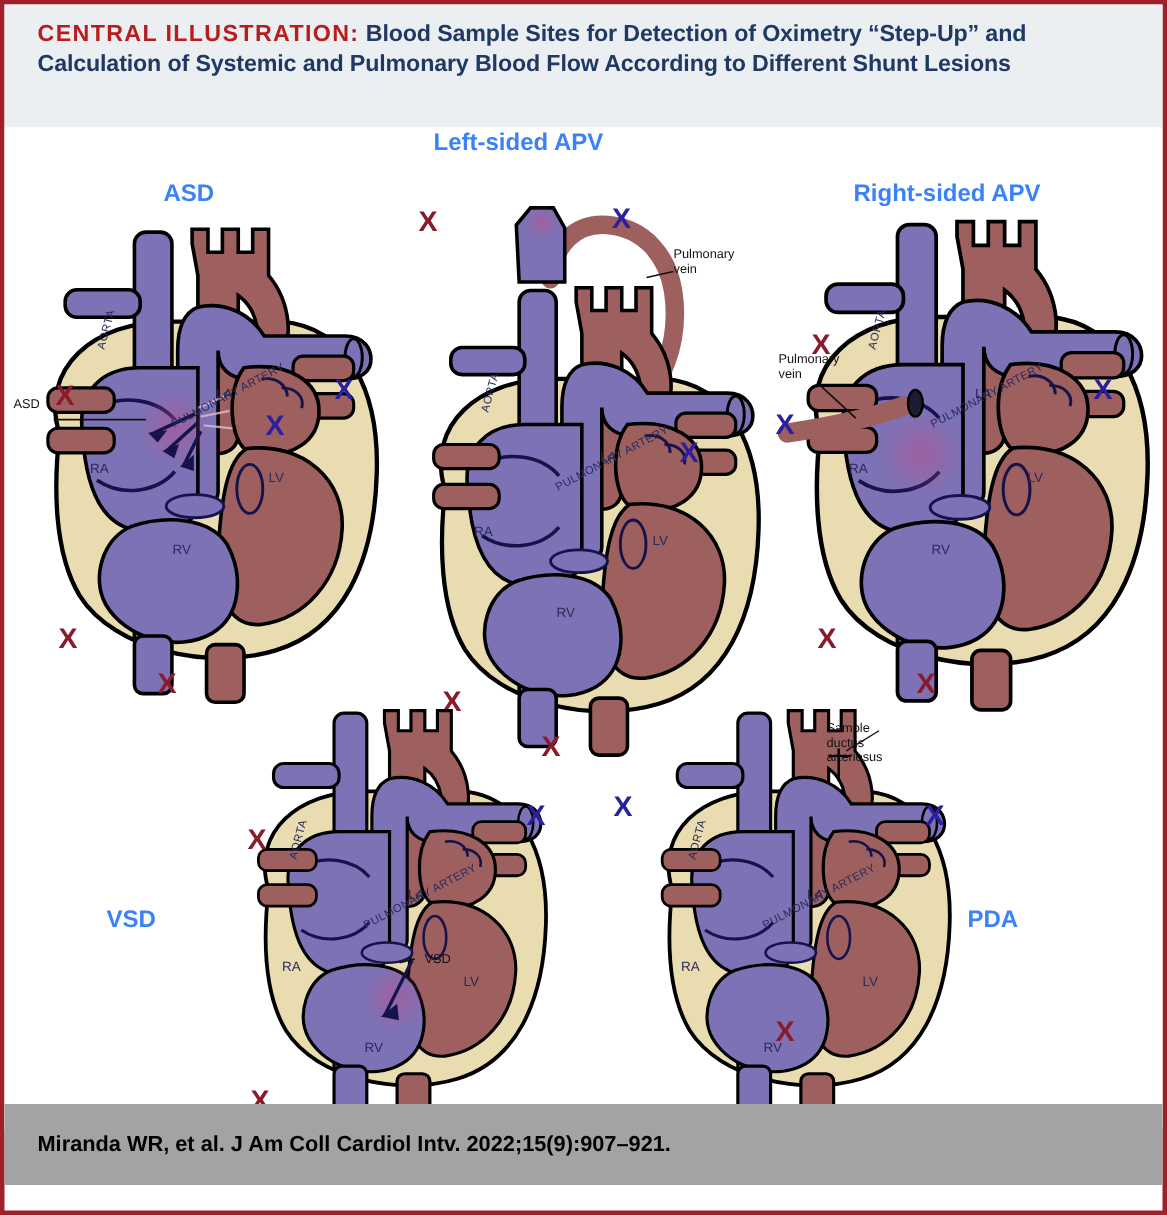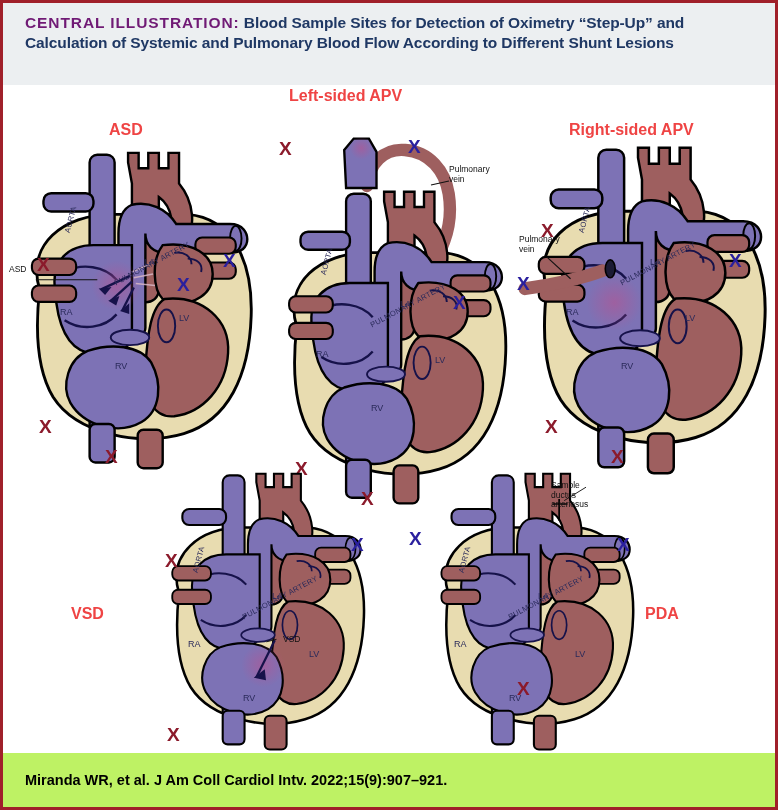--- a/index.html
+++ b/index.html
@@ -30,40 +30,40 @@
     padding: 10px 16px 8px 22px;
   }
   #header-title {
     font-size: 15.5px;
     font-weight: bold;
     line-height: 1.26;
     color: #1f3864;
     letter-spacing: -0.1px;
   }
   #header-prefix {
-    color: #701a75;
+    color: #b91c1c;
     letter-spacing: 0.9px;
     font-weight: bold;
   }
 
   
   #illustration {
     position: absolute;
     left: 0; top: 82px;
     width: 772px;
     height: 668px;
     background: #ffffff;
   }
   .heart-panel { position: absolute; }
 
   .panel-title {
     position: absolute;
     font-size: 16px;
     font-weight: bold;
-    color: #ef4444;
+    color: #3b82f6;
     white-space: nowrap;
   }
 
   
   .xmark {
     position: absolute;
     font-size: 19px;
     font-weight: bold;
     font-family: "Liberation Sans", sans-serif;
     line-height: 1;
@@ -92,24 +92,24 @@
     position: absolute;
     font-size: 9px;
     color: #222222;
     font-family: "Liberation Serif", serif;
     white-space: nowrap;
   }
 
   
   #footer-band {
     position: absolute;
-    left: 0; bottom: 0;
+    left: 0; bottom: 17px;
     width: 772px;
     height: 54px;
-    background: #bef264;
+    background: #a3a3a3;
     display: flex;
     align-items: center;
     padding-left: 22px;
     text-align: center;
   }
   #citation {
     font-size: 14.5px;
     font-weight: bold;
     color: #000000;
   }

